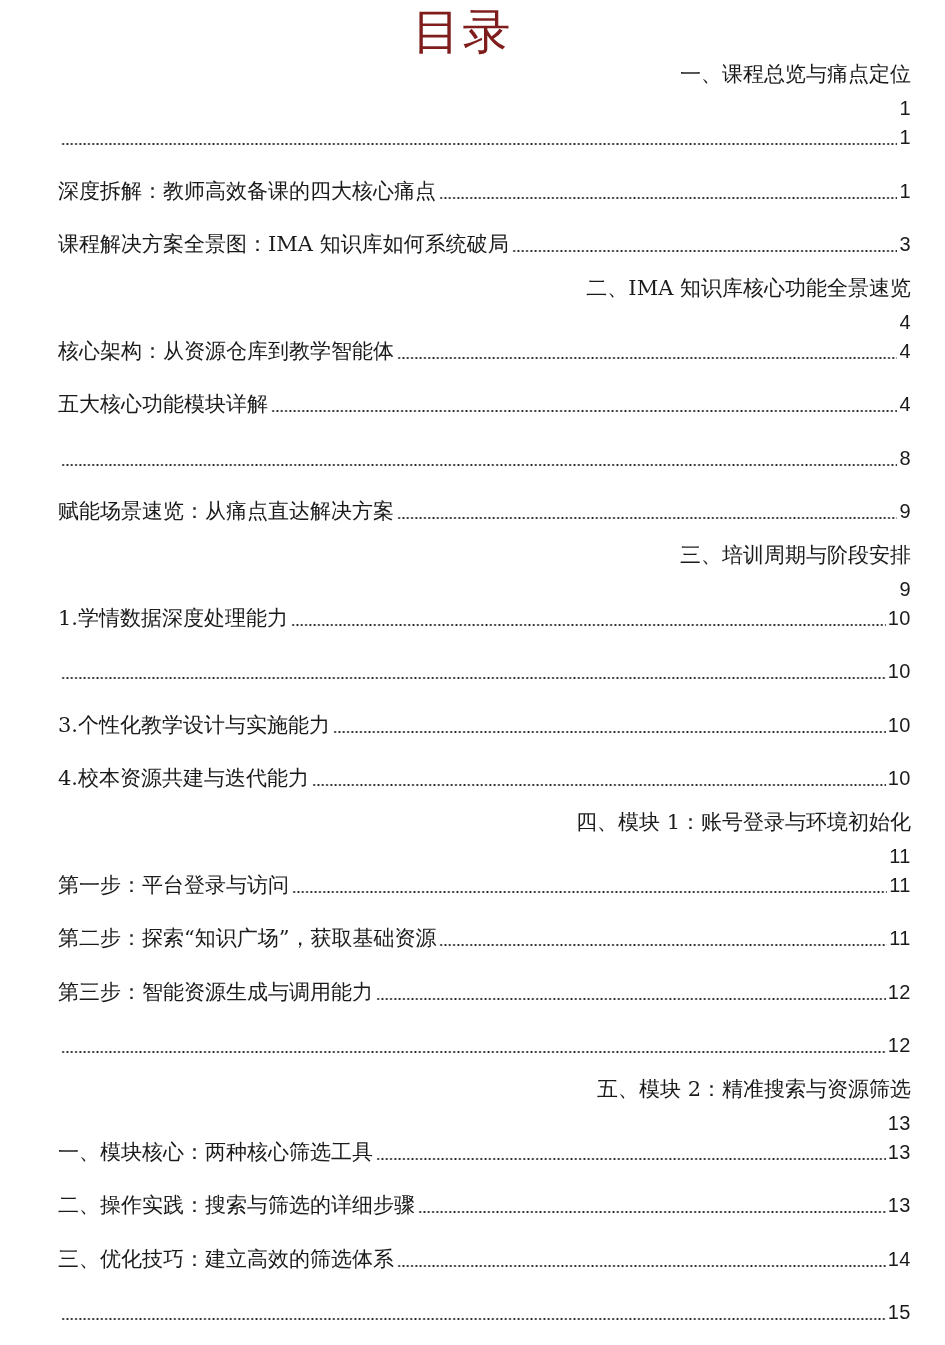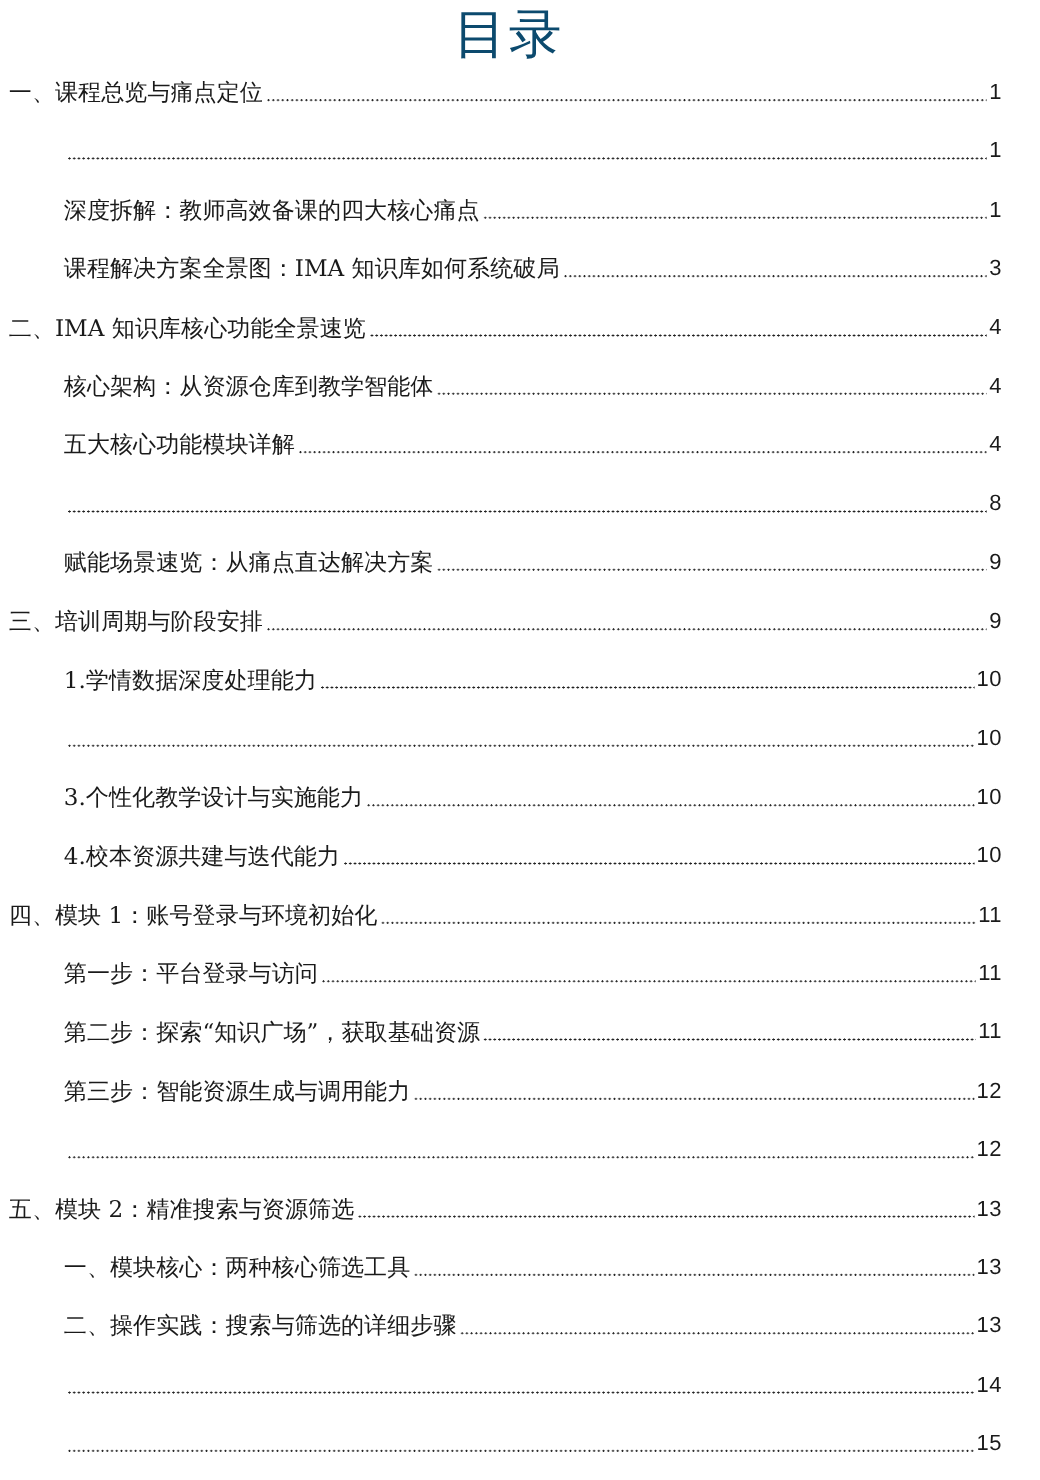--- a/index.html
+++ b/index.html
@@ -4,28 +4,28 @@
   <style>
     html, body { margin: 0; padding: 0; background: #ffffff; }
     body {
       width: 945px; height: 1345px; position: relative; overflow: hidden;
       font-family: "DejaVu Serif", "Liberation Serif", serif;
       color: #1a1a1a;
     }
     .title {
       position: absolute; left: 0; top: 2px; width: 925px;
       text-align: center; font-size: 48px; line-height: 58px;
-      letter-spacing: 2px; color: #0c4a6e;
+      letter-spacing: 2px; color: #7f1d1d;
     }
     .toc { position: absolute; left: 0; top: 60px; width: 945px; }
     .row {
       position: absolute; height: 38px; display: flex; align-items: flex-end;
       font-size: 21px; line-height: 28px;
     }
-    .row.l1 { left: 8px; width: 903px; }
+    .row.l1 { left: 8px; width: 903px; flex-direction: column; }
     .row.l2 { left: 58px; width: 853px; }
     .label { white-space: nowrap; }
     .leader {
       flex: 1; margin: 0 2px 6px 3px; height: 2px;
       background-image: radial-gradient(circle, #222 0.9px, transparent 1.1px);
       background-size: 4.3px 2px; background-repeat: repeat-x;
     }
     .page {
       font-family: "Liberation Sans", sans-serif; font-size: 20px;
       white-space: nowrap; letter-spacing: 0.5px;
@@ -137,20 +137,21 @@
       <span class="label">一、模块核心：两种核心筛选工具</span>
       <span class="leader"></span>
       <span class="page">13</span>
     </div>
   <div class="row l2" style="top:1121.4px">
       <span class="label">二、操作实践：搜索与筛选的详细步骤</span>
       <span class="leader"></span>
       <span class="page">13</span>
     </div>
   <div class="row l2" style="top:1174.8px">
+      <span class="label">三、优化技巧：建立高效的筛选体系</span>
       <span class="leader"></span>
       <span class="page">14</span>
     </div>
   <div class="row l2" style="top:1228.2px">
       <span class="leader"></span>
       <span class="page">15</span>
     </div>
 </div>
 
 </body></html>

